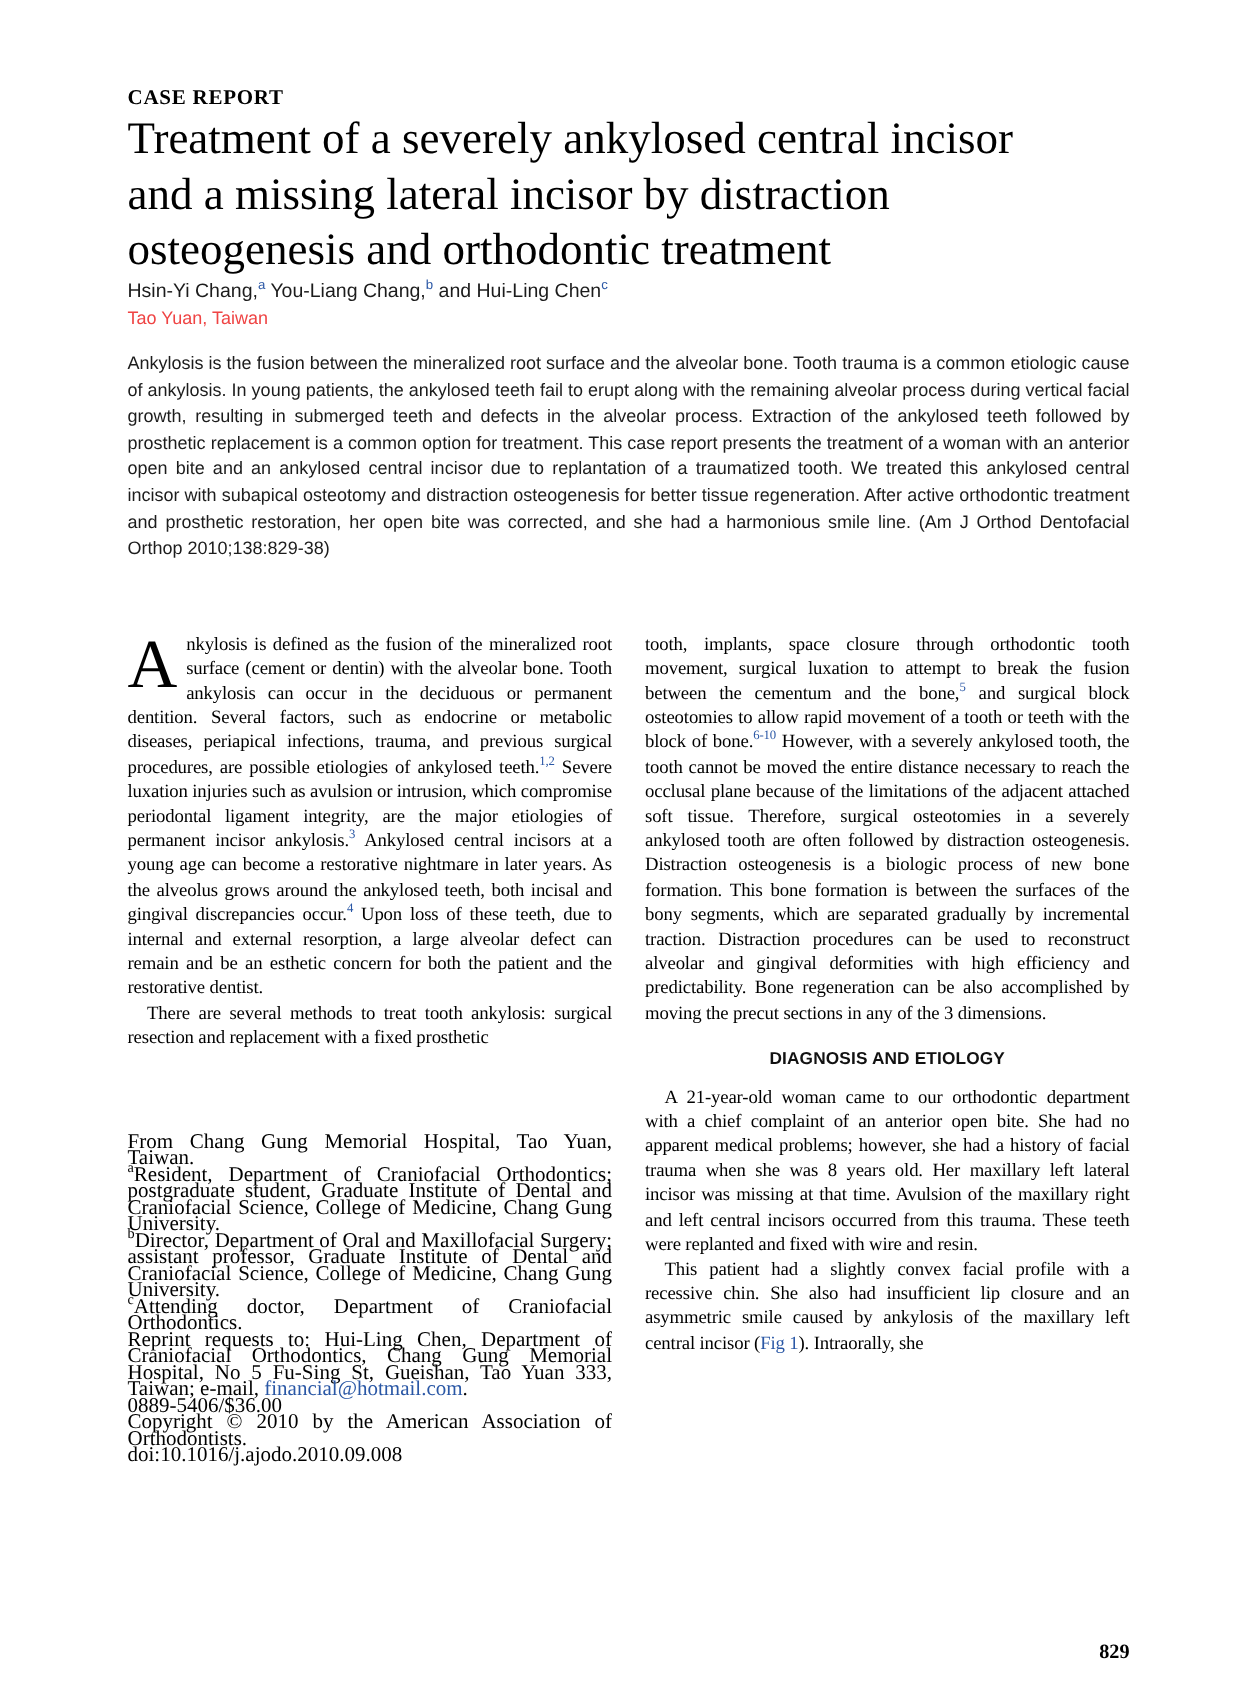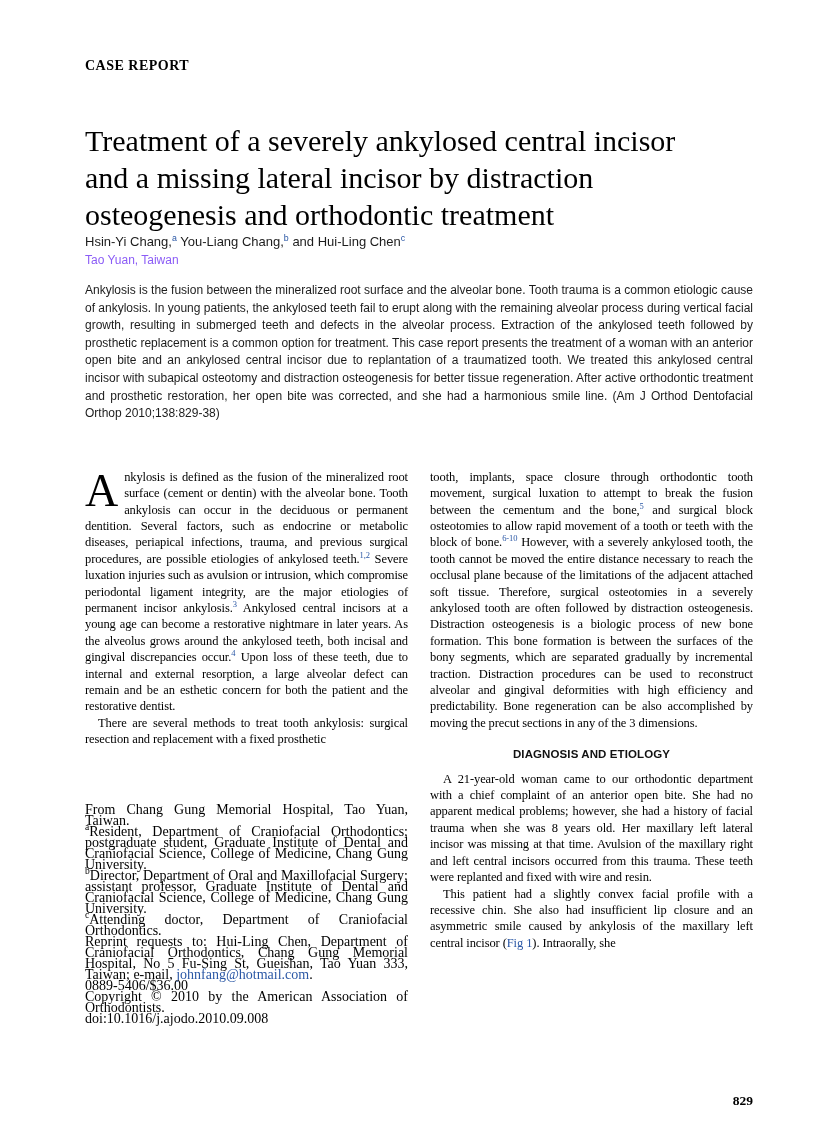--- a/index.html
+++ b/index.html
@@ -7,29 +7,29 @@
   .page {
     width: 838px; height: 1122px; background: #fff; position: relative;
     padding: 58px 85px 10px 85px;
     font-family: "Liberation Serif", serif; color: #000;
     overflow: hidden;
   }
   .kicker {
     font-size: 14px; font-weight: bold; letter-spacing: 0.5px; line-height: 16px;
   }
   .title {
-    margin-top: 48px; font-size: 30px; line-height: 37px; font-weight: 400; color: #000;
+    font-size: 30px; line-height: 37px; font-weight: 400; color: #000;
   }
   .authors {
     font-family: "Liberation Sans", sans-serif;
     font-size: 13px; line-height: 17px; color: #1c1c1c;
   }
   .location {
     margin-top: 2px; font-family: "Liberation Sans", sans-serif;
-    font-size: 12px; line-height: 16px; color: #8b5cf6;
+    font-size: 12px; line-height: 16px; color: #ef4444;
   }
   .abstract {
     margin: 14px 0 0 0; font-family: "Liberation Sans", sans-serif;
     font-size: 12px; line-height: 17.6px; text-align: justify; color: #1c1c1c;
   }
   .columns { display: flex; gap: 22px; margin-top: 46px; }
   .col {
     width: 323px; font-size: 12.5px; line-height: 16.4px;
     text-align: justify; letter-spacing: -0.1px;
   }
@@ -75,21 +75,21 @@
 
     <div class="col left">
       <p class="body-p"><span class="dropcap">A</span><span><span>nkylosis is defined as the fusion of the mineralized root surface (cement or dentin) with the alveolar bone. Tooth ankylosis can occur in the deciduous or permanent dentition. Several factors, such as endocrine or metabolic diseases, periapical infections, trauma, and previous surgical procedures, are possible etiologies of ankylosed teeth.</span><sup class="ref">1,2</sup><span> Severe luxation injuries such as avulsion or intrusion, which compromise periodontal ligament integrity, are the major etiologies of permanent incisor ankylosis.</span><sup class="ref">3</sup><span> Ankylosed central incisors at a young age can become a restorative nightmare in later years. As the alveolus grows around the ankylosed teeth, both incisal and gingival discrepancies occur.</span><sup class="ref">4</sup><span> Upon loss of these teeth, due to internal and external resorption, a large alveolar defect can remain and be an esthetic concern for both the patient and the restorative dentist.</span></span></p>
       <p class="body-p indent"><span>There are several methods to treat tooth ankylosis: surgical resection and replacement with a fixed prosthetic</span></p>
       <div class="spacer"></div>
       <div class="footnotes">
           <div class="footnote"><span>From Chang Gung Memorial Hospital, Tao Yuan, Taiwan.</span></div>
           <div class="footnote"><sup>a</sup><span>Resident, Department of Craniofacial Orthodontics; postgraduate student, Graduate Institute of Dental and Craniofacial Science, College of Medicine, Chang Gung University.</span></div>
           <div class="footnote"><sup>b</sup><span>Director, Department of Oral and Maxillofacial Surgery; assistant professor, Graduate Institute of Dental and Craniofacial Science, College of Medicine, Chang Gung University.</span></div>
           <div class="footnote"><sup>c</sup><span>Attending doctor, Department of Craniofacial Orthodontics.</span></div>
-          <div class="footnote"><span>Reprint requests to: Hui-Ling Chen, Department of Craniofacial Orthodontics, Chang Gung Memorial Hospital, No 5 Fu-Sing St, Gueishan, Tao Yuan 333, Taiwan; e-mail, </span><span class="link">johnfang@hotmail.com</span><span>.</span></div>
+          <div class="footnote"><span>Reprint requests to: Hui-Ling Chen, Department of Craniofacial Orthodontics, Chang Gung Memorial Hospital, No 5 Fu-Sing St, Gueishan, Tao Yuan 333, Taiwan; e-mail, </span><span class="link">financial@hotmail.com</span><span>.</span></div>
           <div class="footnote"><span>0889-5406/$36.00</span></div>
           <div class="footnote"><span>Copyright © 2010 by the American Association of Orthodontists.</span></div>
           <div class="footnote"><span>doi:10.1016/j.ajodo.2010.09.008</span></div>
         </div>
     </div>
 
     <div class="col right">
       <p class="body-p"><span>tooth, implants, space closure through orthodontic tooth movement, surgical luxation to attempt to break the fusion between the cementum and the bone,</span><sup class="ref">5</sup><span> and surgical block osteotomies to allow rapid movement of a tooth or teeth with the block of bone.</span><sup class="ref">6-10</sup><span> However, with a severely ankylosed tooth, the tooth cannot be moved the entire distance necessary to reach the occlusal plane because of the limitations of the adjacent attached soft tissue. Therefore, surgical osteotomies in a severely ankylosed tooth are often followed by distraction osteogenesis. Distraction osteogenesis is a biologic process of new bone formation. This bone formation is between the surfaces of the bony segments, which are separated gradually by incremental traction. Distraction procedures can be used to reconstruct alveolar and gingival deformities with high efficiency and predictability. Bone regeneration can be also accomplished by moving the precut sections in any of the 3 dimensions.</span></p>
       <div class="section-heading">DIAGNOSIS AND ETIOLOGY</div>
       <p class="body-p indent"><span>A 21-year-old woman came to our orthodontic department with a chief complaint of an anterior open bite. She had no apparent medical problems; however, she had a history of facial trauma when she was 8 years old. Her maxillary left lateral incisor was missing at that time. Avulsion of the maxillary right and left central incisors occurred from this trauma. These teeth were replanted and fixed with wire and resin.</span></p>

